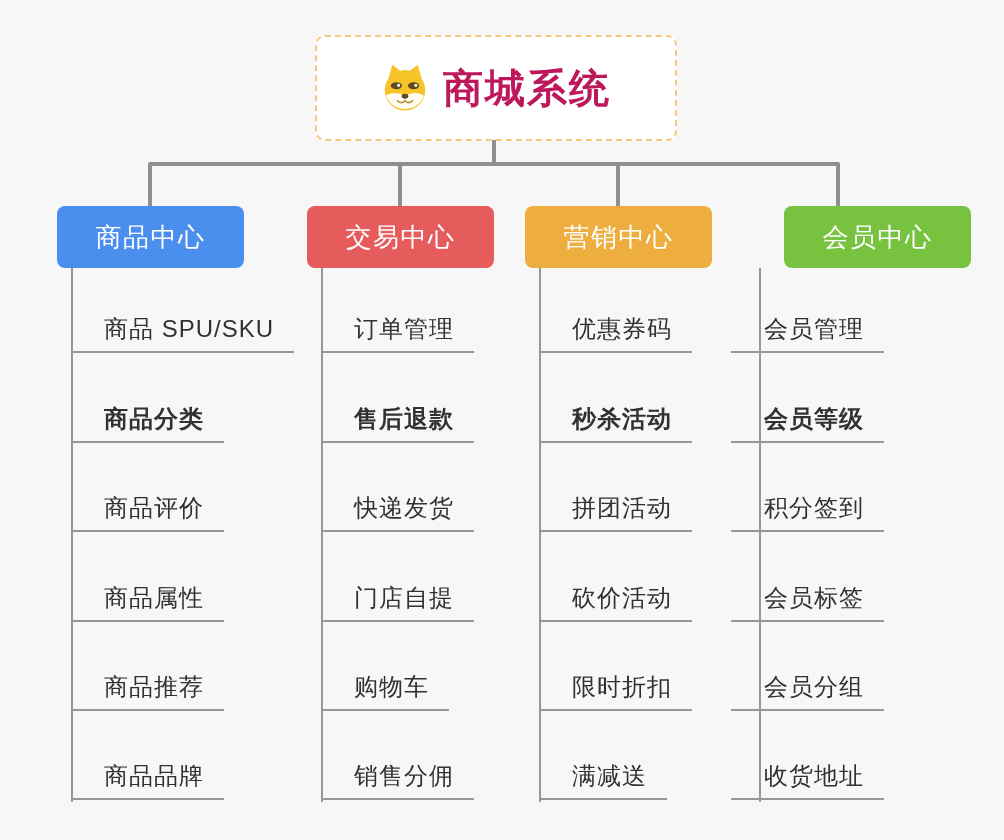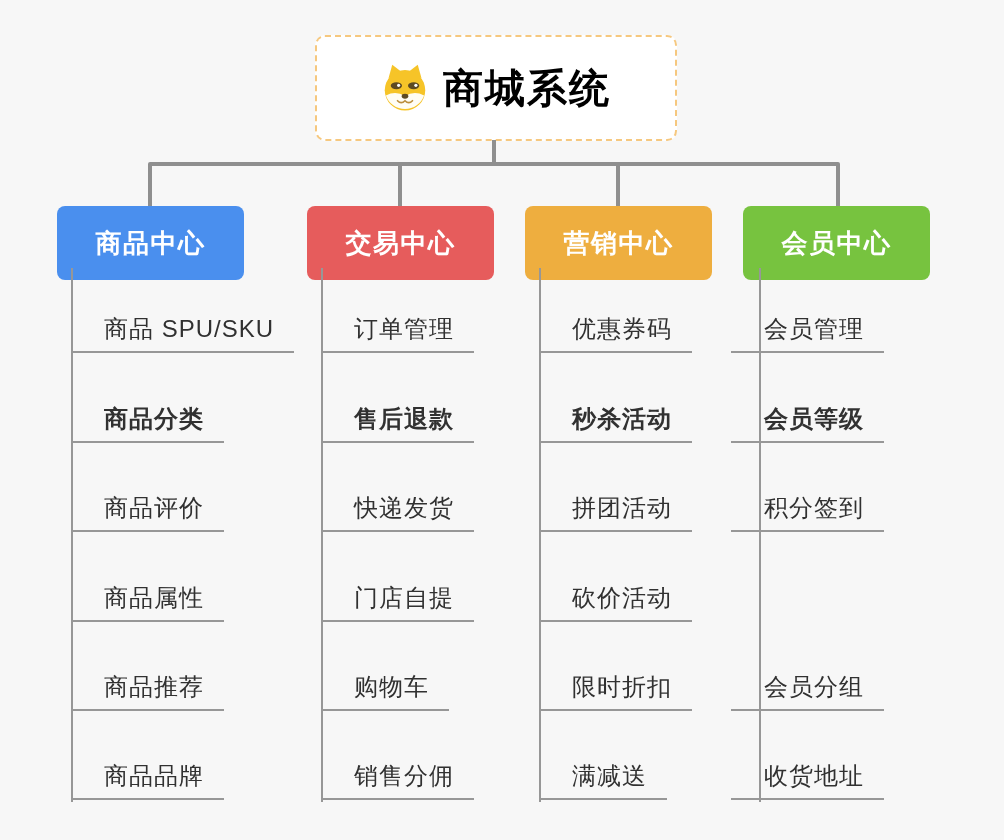--- a/index.html
+++ b/index.html
@@ -45,36 +45,35 @@
   .drop { top: 164px; width: 4px; height: 44px; }
   .drop.d0 { left: 148px; }
   .drop.d1 { left: 398px; }
   .drop.d2 { left: 616px; }
   .drop.d3 { left: 836px; }
 
   
   .branch-box {
     position: absolute;
     top: 206px;
-    width: 187px; height: 74px;
+    width: 187px; height: 62px;
     border-radius: 8px;
     display: flex;
     align-items: center;
     justify-content: center;
     color: #ffffff;
     font-size: 26px;
     letter-spacing: 1.5px;
     white-space: nowrap;
     cursor: default;
-    font-weight: bold;
   }
   .branch-box.c0 { left: 57px; }
   .branch-box.c1 { left: 307px; }
   .branch-box.c2 { left: 525px; }
-  .branch-box.c3 { left: 743px; text-align: right; }
+  .branch-box.c3 { left: 784px; text-align: right; }
 
   
   .trunk {
     position: absolute;
     top: 268px;
     width: 2px; height: 534px;
     background: #979797;
   }
   .trunk.c0 { left: 71px; }
   .trunk.c1 { left: 321px; }
@@ -119,21 +118,21 @@
         <circle cx="32" cy="36" r="27" style="fill: rgb(246, 196, 40);"></circle>
         <path d="M6.5 43 Q20 36 32 44 Q44 36 57.5 43 A27 27 0 0 1 6.5 43 Z" style="fill: rgb(255, 253, 244);"></path>
         <ellipse cx="20.5" cy="30" rx="7.5" ry="4.6" style="fill: rgb(93, 74, 35);"></ellipse>
         <ellipse cx="43.5" cy="30" rx="7.5" ry="4.6" style="fill: rgb(93, 74, 35);"></ellipse>
         <circle cx="23.5" cy="29.4" r="2.1" fill="#ffffff"></circle>
         <circle cx="46.5" cy="29.4" r="2.1" fill="#ffffff"></circle>
         <ellipse cx="32" cy="44" rx="4.4" ry="3.2" style="fill: rgb(93, 74, 35);"></ellipse>
         <path d="M22 50 q5 5 10 0 q5 5 10 0" fill="none" stroke-width="2.2" stroke-linecap="round" style="stroke: rgb(187, 142, 61);"></path>
       </svg>
     </span>
-    <span class="root-title" style="color: #000000;">商城系统</span>
+    <span class="root-title" style="color: #be185d;">商城系统</span>
   </div>
 
   <div class="conn root-stub"></div>
   <div class="conn hbar"></div>
   <div class="conn drop d0"></div>
   <div class="conn drop d1"></div>
   <div class="conn drop d2"></div>
   <div class="conn drop d3"></div>
 
   <div class="branch-box c0" style="background-color: rgb(74, 143, 238);">商品中心</div>
@@ -163,16 +162,17 @@
   <div class="leaf c2 r0">优惠券码</div>
   <div class="leaf c2 r1">秒杀活动</div>
   <div class="leaf c2 r2">拼团活动</div>
   <div class="leaf c2 r3">砍价活动</div>
   <div class="leaf c2 r4">限时折扣</div>
   <div class="leaf c2 r5">满减送</div>
 
   <div class="leaf c3 r0">会员管理</div>
   <div class="leaf c3 r1">会员等级</div>
   <div class="leaf c3 r2">积分签到</div>
+  <div class="leaf c3 r3">会员标签</div>
   <div class="leaf c3 r4">会员分组</div>
   <div class="leaf c3 r5">收货地址</div>
 
 </div>
 
 </body></html>

